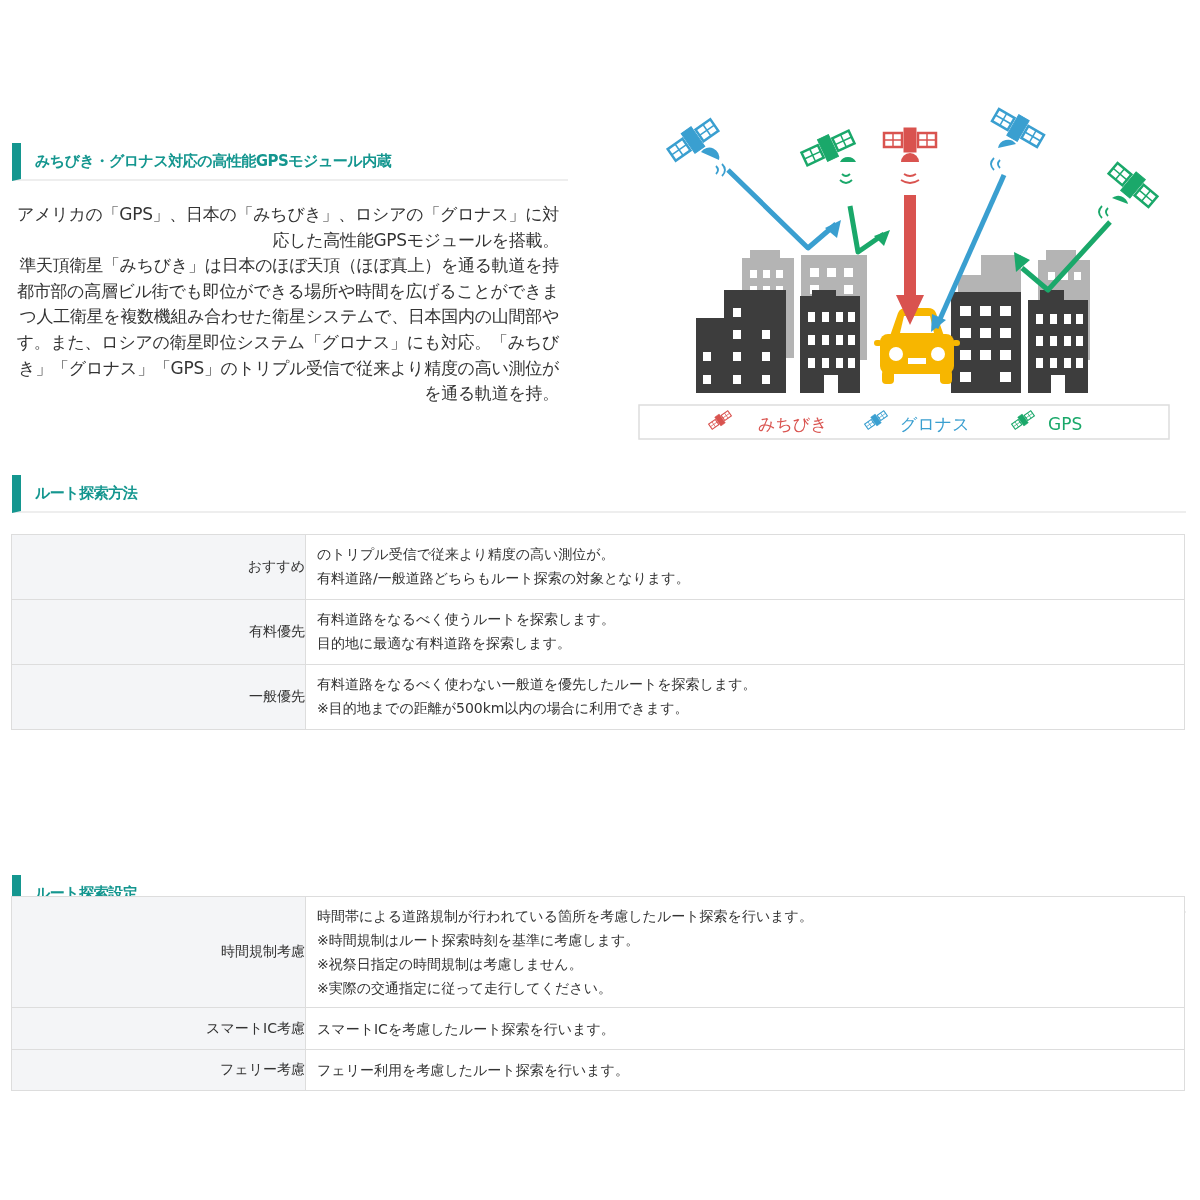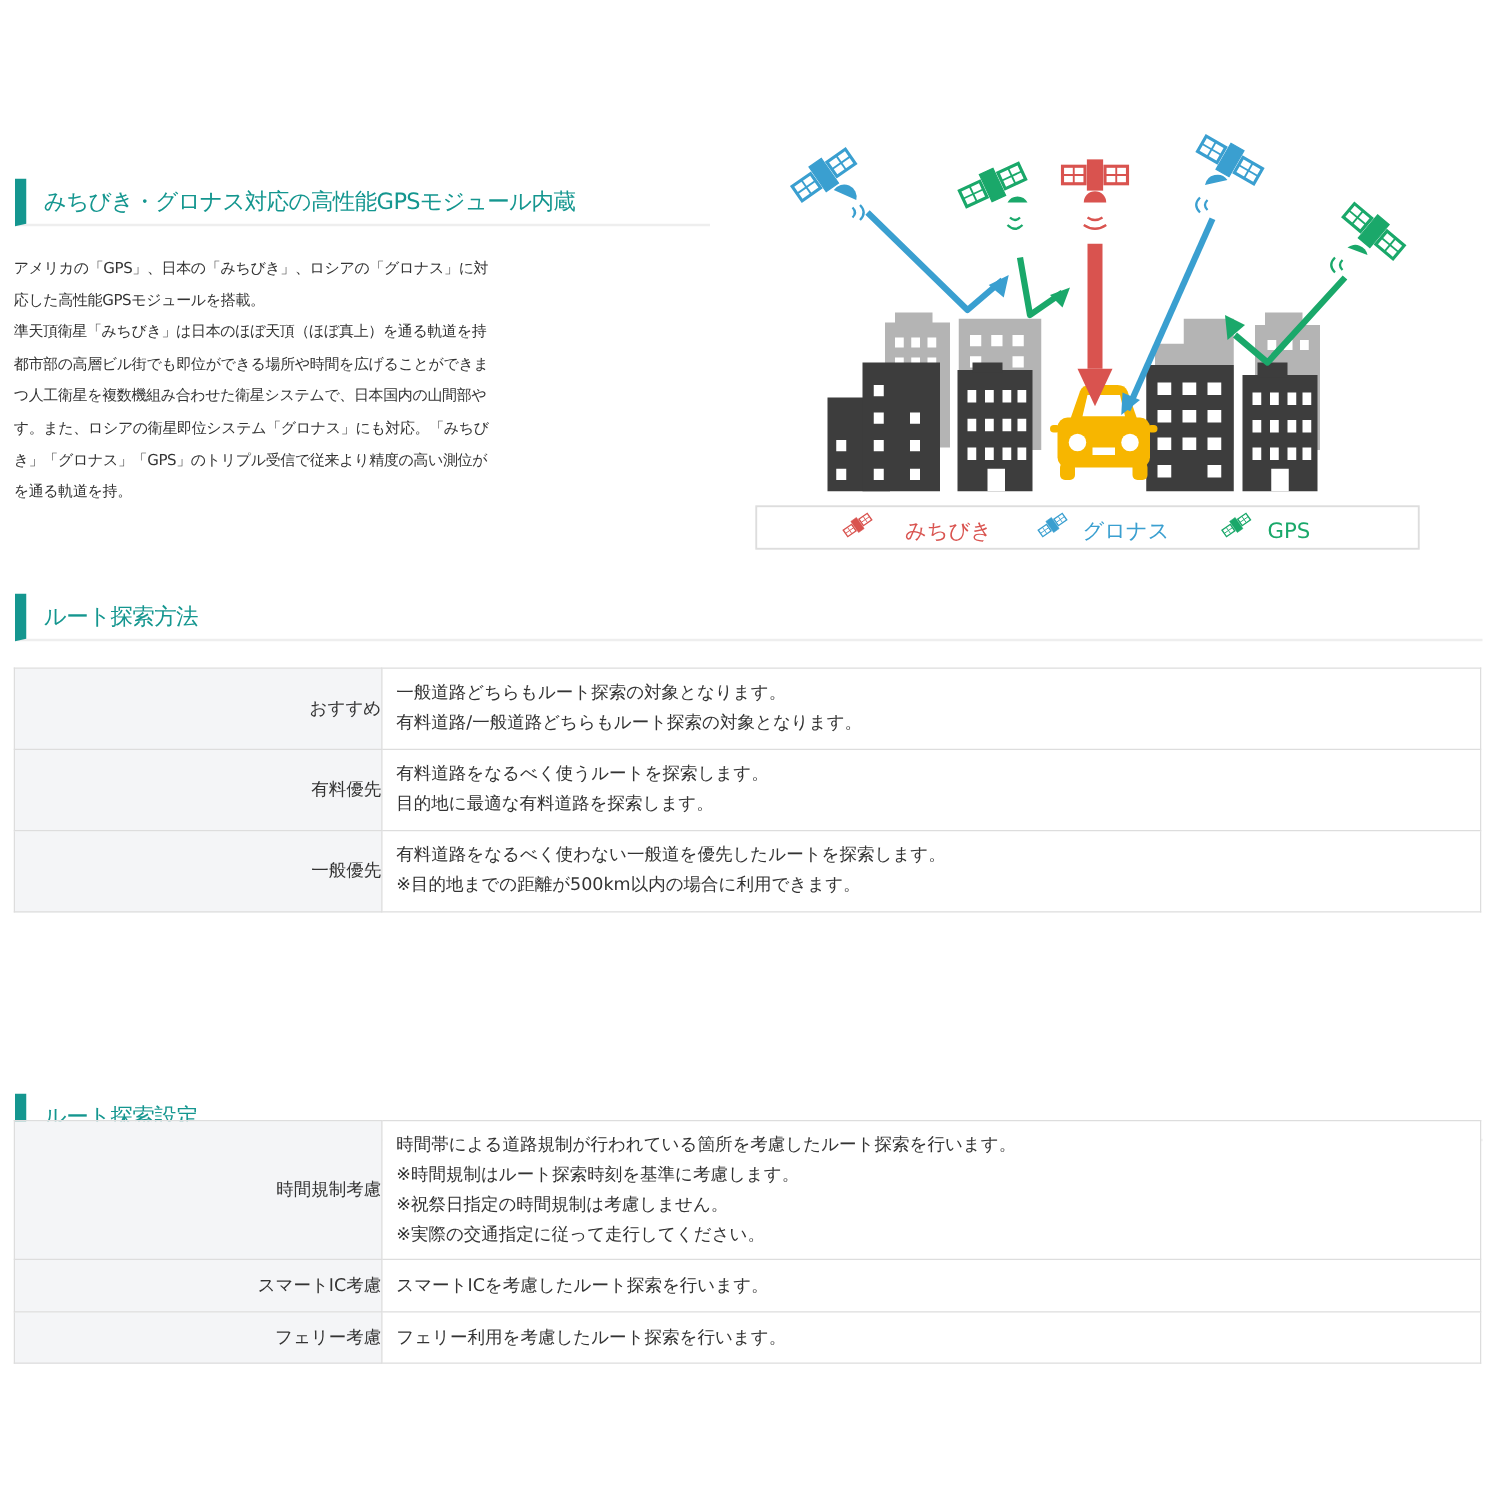--- a/index.html
+++ b/index.html
@@ -6,34 +6,35 @@
   html, body { width: 1200px; height: 1200px; background: #ffffff; overflow: hidden; }
   body { font-family: "DejaVu Sans", "Liberation Sans", sans-serif; color: #333333; position: relative; }
 
   .heading {
     position: absolute; left: 12px; height: 38px;
     border-left: 9px solid #14968f;
     border-bottom: 2px solid #eeeeee;
     padding-left: 14px;
     display: flex; align-items: center;
   }
-  .heading span { color: #14968f; font-weight: normal; font-size: 18px; letter-spacing: -0.5px; white-space: nowrap; }
+  .heading span { color: #14968f; font-weight: bold; font-size: 15px; letter-spacing: -0.5px; white-space: nowrap; }
 
   #h1 { top: 143px; width: 556px; }
   #h2 { top: 475px; width: 1174px; }
   #h3 { top: 875px; width: 1174px; }
 
   .intro {
     position: absolute; left: 11px; top: 202px; width: 548px;
-    font-size: 12px; line-height: 25.6px; color: #333;
+    font-size: 17px; line-height: 25.6px; color: #333;
     letter-spacing: -0.3px;
+    text-align: right;
   }
   .intro p { white-space: nowrap; }
 
-  .figure { position: absolute; left: 604px; top: 100px; width: 540px; height: 345px; }
+  .figure { position: absolute; left: 638px; top: 100px; width: 540px; height: 345px; }
   .figure svg { width: 540px; height: 345px; display: block; }
 
   table.spec {
     position: absolute; left: 11px; width: 1174px;
     border-collapse: collapse; font-size: 14px; color: #333;
   }
   table.spec td {
     border: 1px solid #dddddd; vertical-align: middle;
   }
   table.spec td.k {
@@ -243,21 +244,21 @@
 
 <div class="heading" id="h2">
   <span>ルート探索方法</span>
 </div>
 
 <table class="spec" id="t1">
   <tbody>
       <tr>
     <td class="k">おすすめ</td>
     <td class="v">
-      <div>一般道路どちらもルート探索の対象となります。</div>
+      <div>のトリプル受信で従来より精度の高い測位が。</div>
       <div>有料道路/一般道路どちらもルート探索の対象となります。</div>
     </td>
   </tr>
   <tr>
     <td class="k">有料優先</td>
     <td class="v">
       <div>有料道路をなるべく使うルートを探索します。</div>
       <div>目的地に最適な有料道路を探索します。</div>
     </td>
   </tr>

